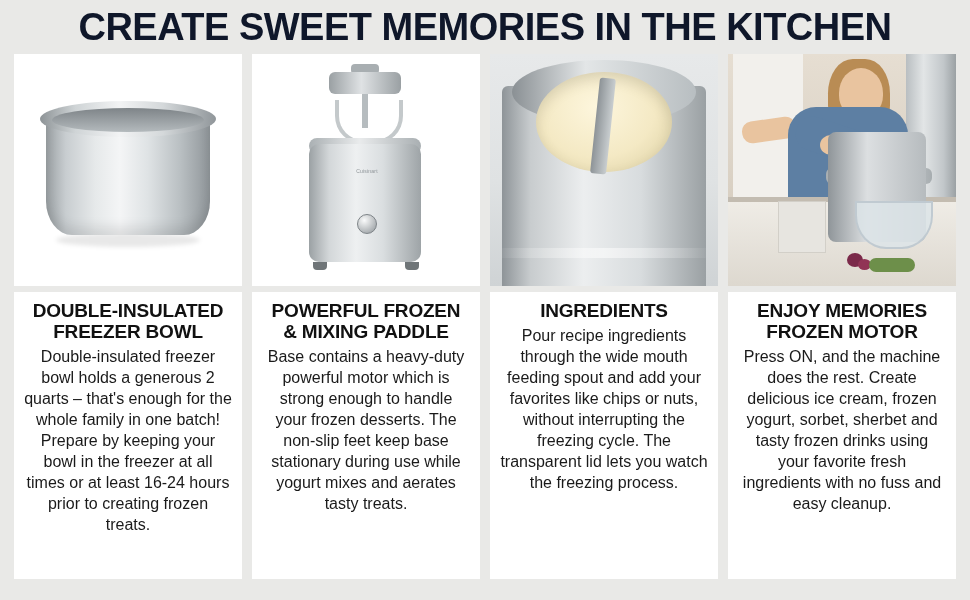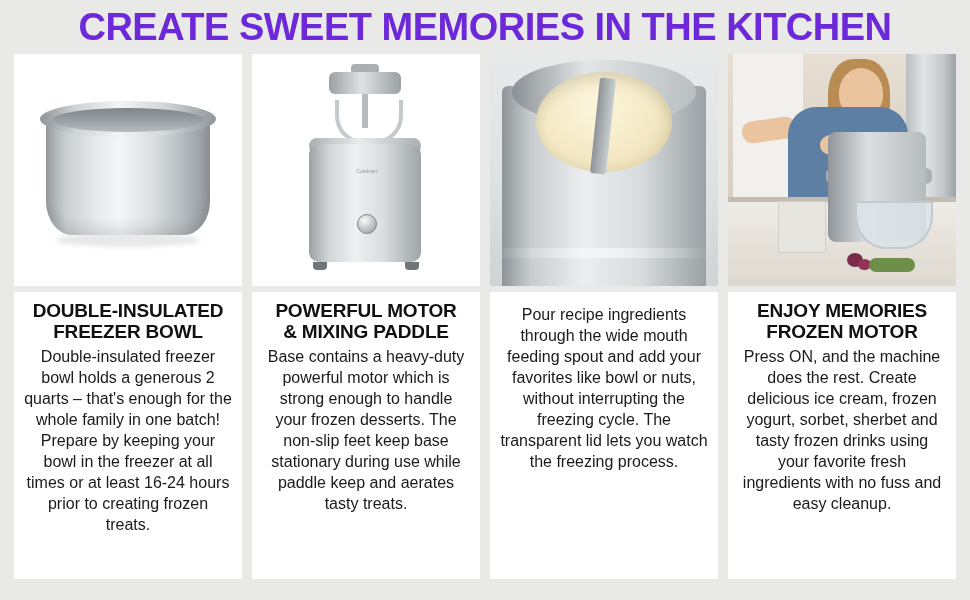--- a/index.html
+++ b/index.html
@@ -20,21 +20,21 @@
     display: flex;
     flex-direction: column;
     background: #e9e9e7;
   }
   .headline {
     text-align: center;
     font-family: "Liberation Sans", sans-serif;
     font-weight: bold;
     font-size: 38px;
     letter-spacing: -0.5px;
-    color: #6d28d9;
+    color: #0f172a;
     padding: 8px 0 6px 0;
     line-height: 1.05;
     white-space: nowrap;
   }
   .columns {
     flex: 1;
     display: flex;
     flex-direction: row;
     padding: 0 14px 21px 14px;
     gap: 10px;
@@ -232,41 +232,42 @@
           <div class="m2-base-top"></div>
           <div class="m2-base"></div>
           <div class="m2-brand">Cuisinart</div>
           <div class="m2-knob"></div>
           <div class="m2-foot l"></div>
           <div class="m2-foot r"></div>
         </div>
       </div>
       <div class="card">
         <div class="card-title">
-          <div>POWERFUL MOTOR</div>
+          <div>POWERFUL FROZEN</div>
           <div>&amp; MIXING PADDLE</div>
         </div>
-        <div class="card-body">Base contains a heavy-duty powerful motor which is strong enough to handle your frozen desserts. The non-slip feet keep base stationary during use while paddle keep and aerates tasty treats.</div>
+        <div class="card-body">Base contains a heavy-duty powerful motor which is strong enough to handle your frozen desserts. The non-slip feet keep base stationary during use while yogurt mixes and aerates tasty treats.</div>
       </div>
     </div>
 
     <div class="col">
       <div class="photo">
         <div class="m3">
           <div class="m3-body"></div>
           <div class="m3-rim"></div>
           <div class="m3-inner"></div>
           <div class="m3-paddle"></div>
           <div class="m3-band"></div>
         </div>
       </div>
       <div class="card">
         <div class="card-title">
-        </div>
-        <div class="card-body">Pour recipe ingredients through the wide mouth feeding spout and add your favorites like bowl or nuts, without interrupting the freezing cycle. The transparent lid lets you watch the freezing process.</div>
+          <div>INGREDIENTS</div>
+        </div>
+        <div class="card-body">Pour recipe ingredients through the wide mouth feeding spout and add your favorites like chips or nuts, without interrupting the freezing cycle. The transparent lid lets you watch the freezing process.</div>
       </div>
     </div>
 
     <div class="col">
       <div class="photo">
         <div class="m4">
           <div class="m4-wall"></div>
           <div class="m4-fridge"></div>
           <div class="m4-person2"></div>
           <div class="m4-person2-arm"></div>

